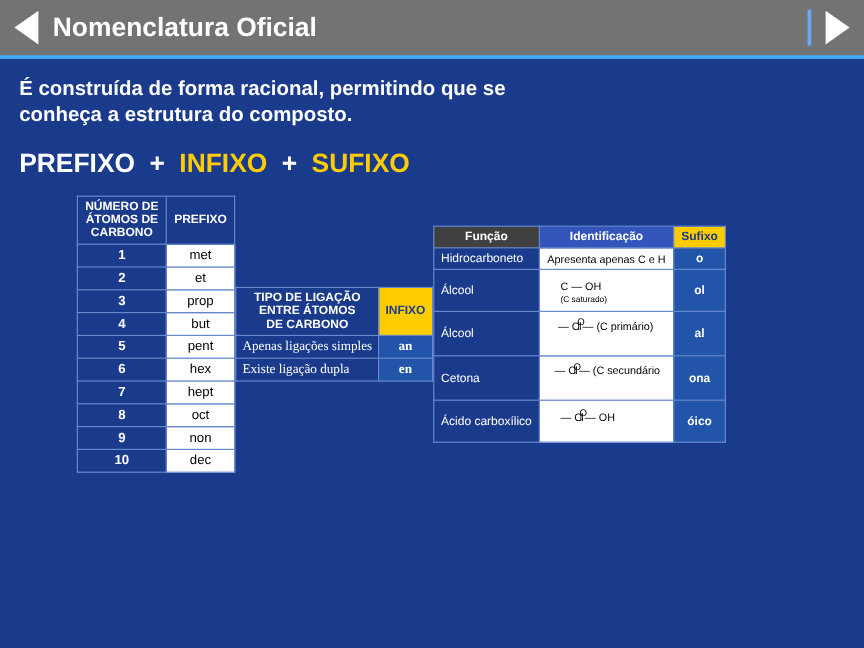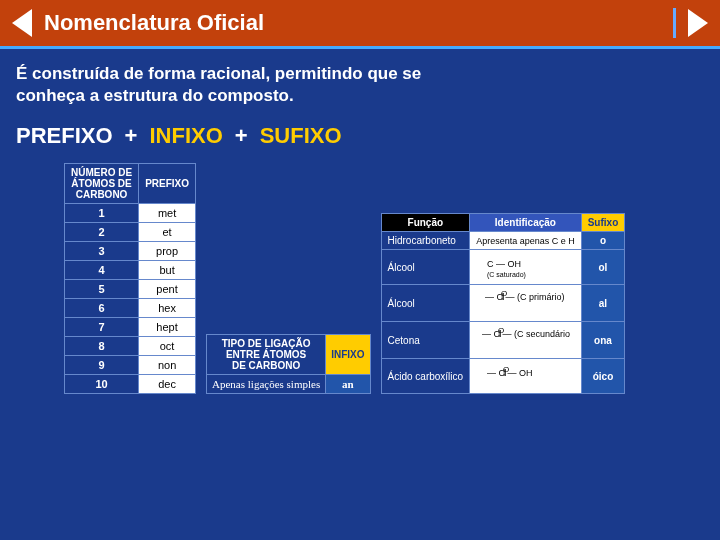--- a/index.html
+++ b/index.html
@@ -7,21 +7,21 @@
       width: 720px;
       height: 540px;
       background: #1a3a8c;
       font-family: Arial, sans-serif;
       overflow: hidden;
       position: relative;
     }
 
     
     .header-bar {
-      background: #c2410c;
+      background: #737373;
       display: flex;
       align-items: center;
       padding: 8px 12px;
       border-bottom: 3px solid #4af;
       position: relative;
     }
     .header-arrow-left {
       width: 0; height: 0;
       border-top: 14px solid transparent;
       border-bottom: 14px solid transparent;
@@ -86,22 +86,21 @@
     .nomenclature-sufixo {
       color: #ffcc00;
       font-size: 22px;
       font-weight: bold;
       background: #1a3a8c;
     }
 
     
     .tables-row {
       display: flex;
-      gap: 10px;
-      align-items: flex-end;
+      align-items: center;
       padding-left: 48px;
     }
 
     
     .table-prefixo {
       border-collapse: collapse;
       font-size: 11px;
       min-width: 115px;
     }
     .table-prefixo th {
@@ -171,21 +170,21 @@
       font-size: 10px;
       min-width: 240px;
     }
     .table-sufixo th {
       border: 1px solid #6688cc;
       padding: 3px 6px;
       text-align: center;
       font-size: 10px;
     }
     .table-sufixo th.col-funcao {
-      background: #000000;
+      background: #404040;
       color: white;
     }
     .table-sufixo th.col-ident {
       background: #3355bb;
       color: white;
     }
     .table-sufixo th.col-sufixo {
       background: #ffcc00;
       color: #1a3a8c;
       font-weight: bold;
@@ -300,20 +299,24 @@
       <thead>
         <tr>
           <th class="col-tipo">TIPO DE LIGAÇÃO<br>ENTRE ÁTOMOS<br>DE CARBONO</th>
           <th class="col-infixo">INFIXO</th>
         </tr>
       </thead>
       <tbody id="infixo-tbody">
       <tr>
             <td class="col-desc">Apenas ligações simples</td>
             <td class="col-val td-an">an</td>
+          </tr>
+          <tr>
+            <td class="col-desc">Existe ligação dupla</td>
+            <td class="col-val td-en">en</td>
           </tr>
         </tbody>
     </table>
 
     <table class="table-sufixo">
       <thead>
         <tr>
           <th class="col-funcao">Função</th>
           <th class="col-ident">Identificação</th>
           <th class="col-sufixo">Sufixo</th>

